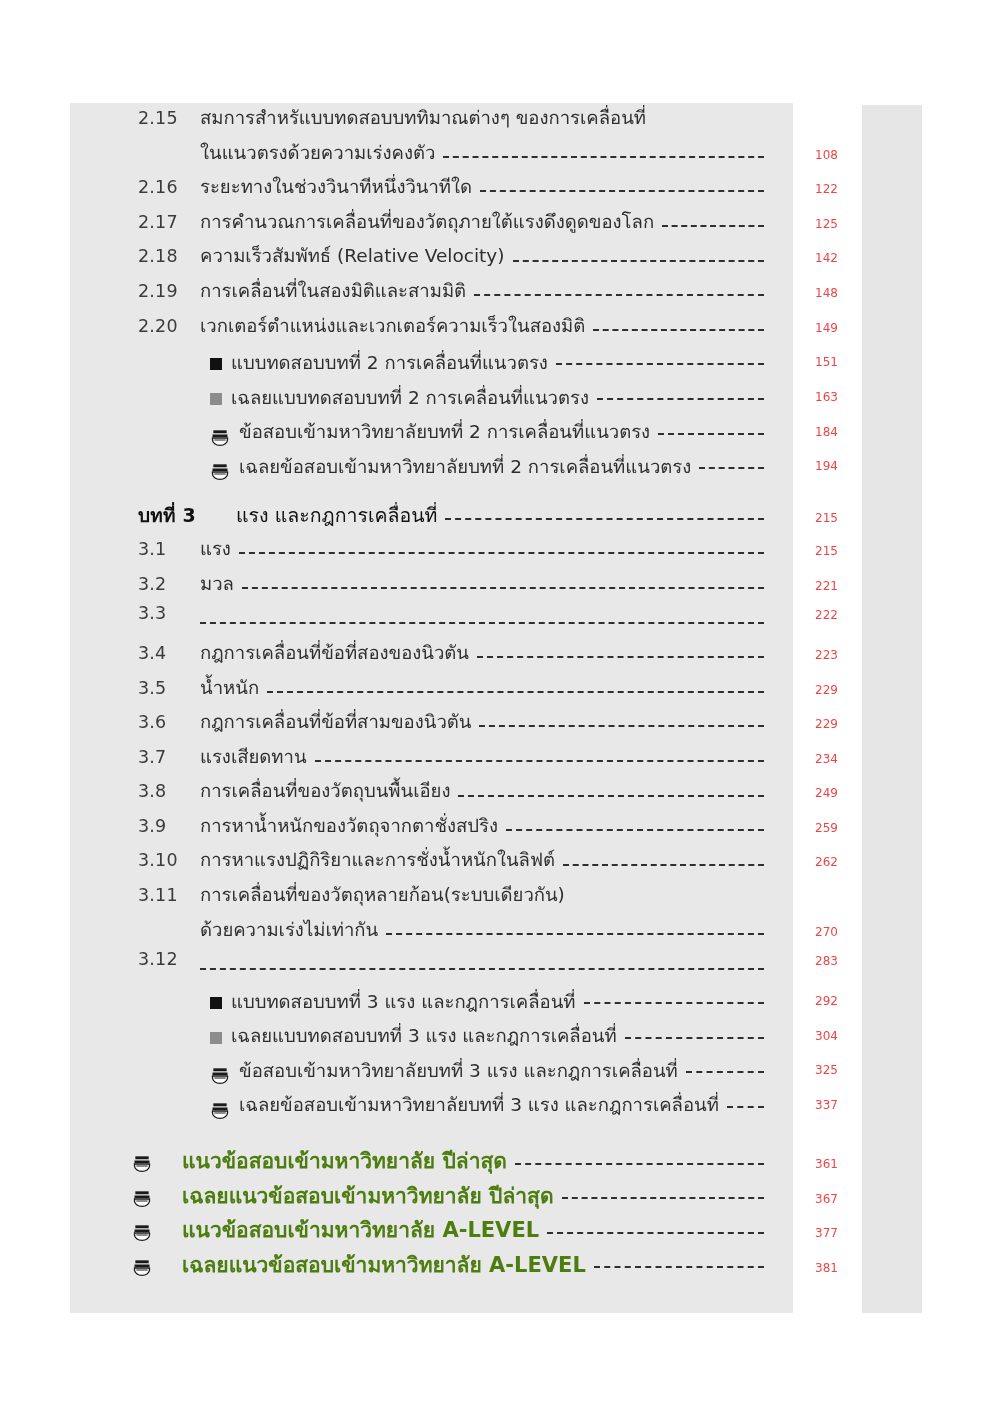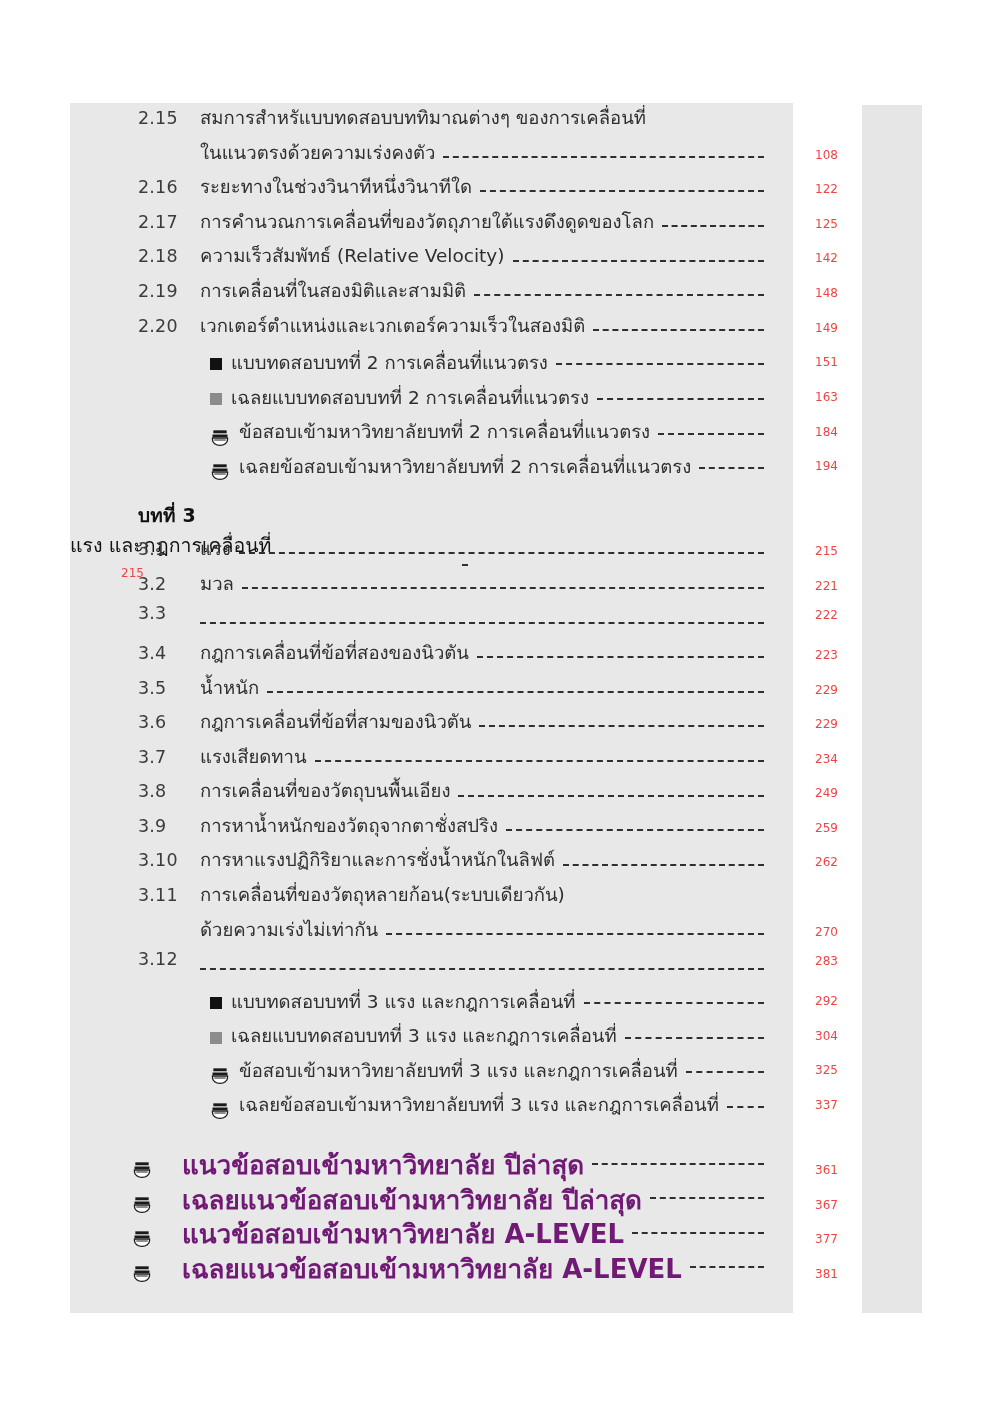--- a/index.html
+++ b/index.html
@@ -96,21 +96,20 @@
   
   .row.cont .num { width: 62px; }
 
   
   .row.nolead .leader { border-bottom: none; }
   .row.nolead .pageno { visibility: hidden; }
 
   
   .row.chapter {
     padding-left: 0;
-    flex-direction: column;
   }
   .row.chapter .num {
     width: 98px;
     padding-left: 68px;
     box-sizing: content-box;
     font-weight: bold;
     font-size: 19px;
     color: #111;
   }
   .row.chapter .title {
@@ -124,22 +123,22 @@
     padding-left: 140px;
     align-items: center;
   }
 
   
   .row.major {
     padding-left: 0;
   }
   .row.major .title {
     font-weight: bold;
-    font-size: 26px;
-    color: #701a75;
+    font-size: 21px;
+    color: #4d7c0f;
   }
   .row.major .marker-wrap {
     flex: 0 0 auto;
     width: 112px;
     padding-left: 62px;
     box-sizing: border-box;
     display: flex;
     align-items: center;
   }
 

